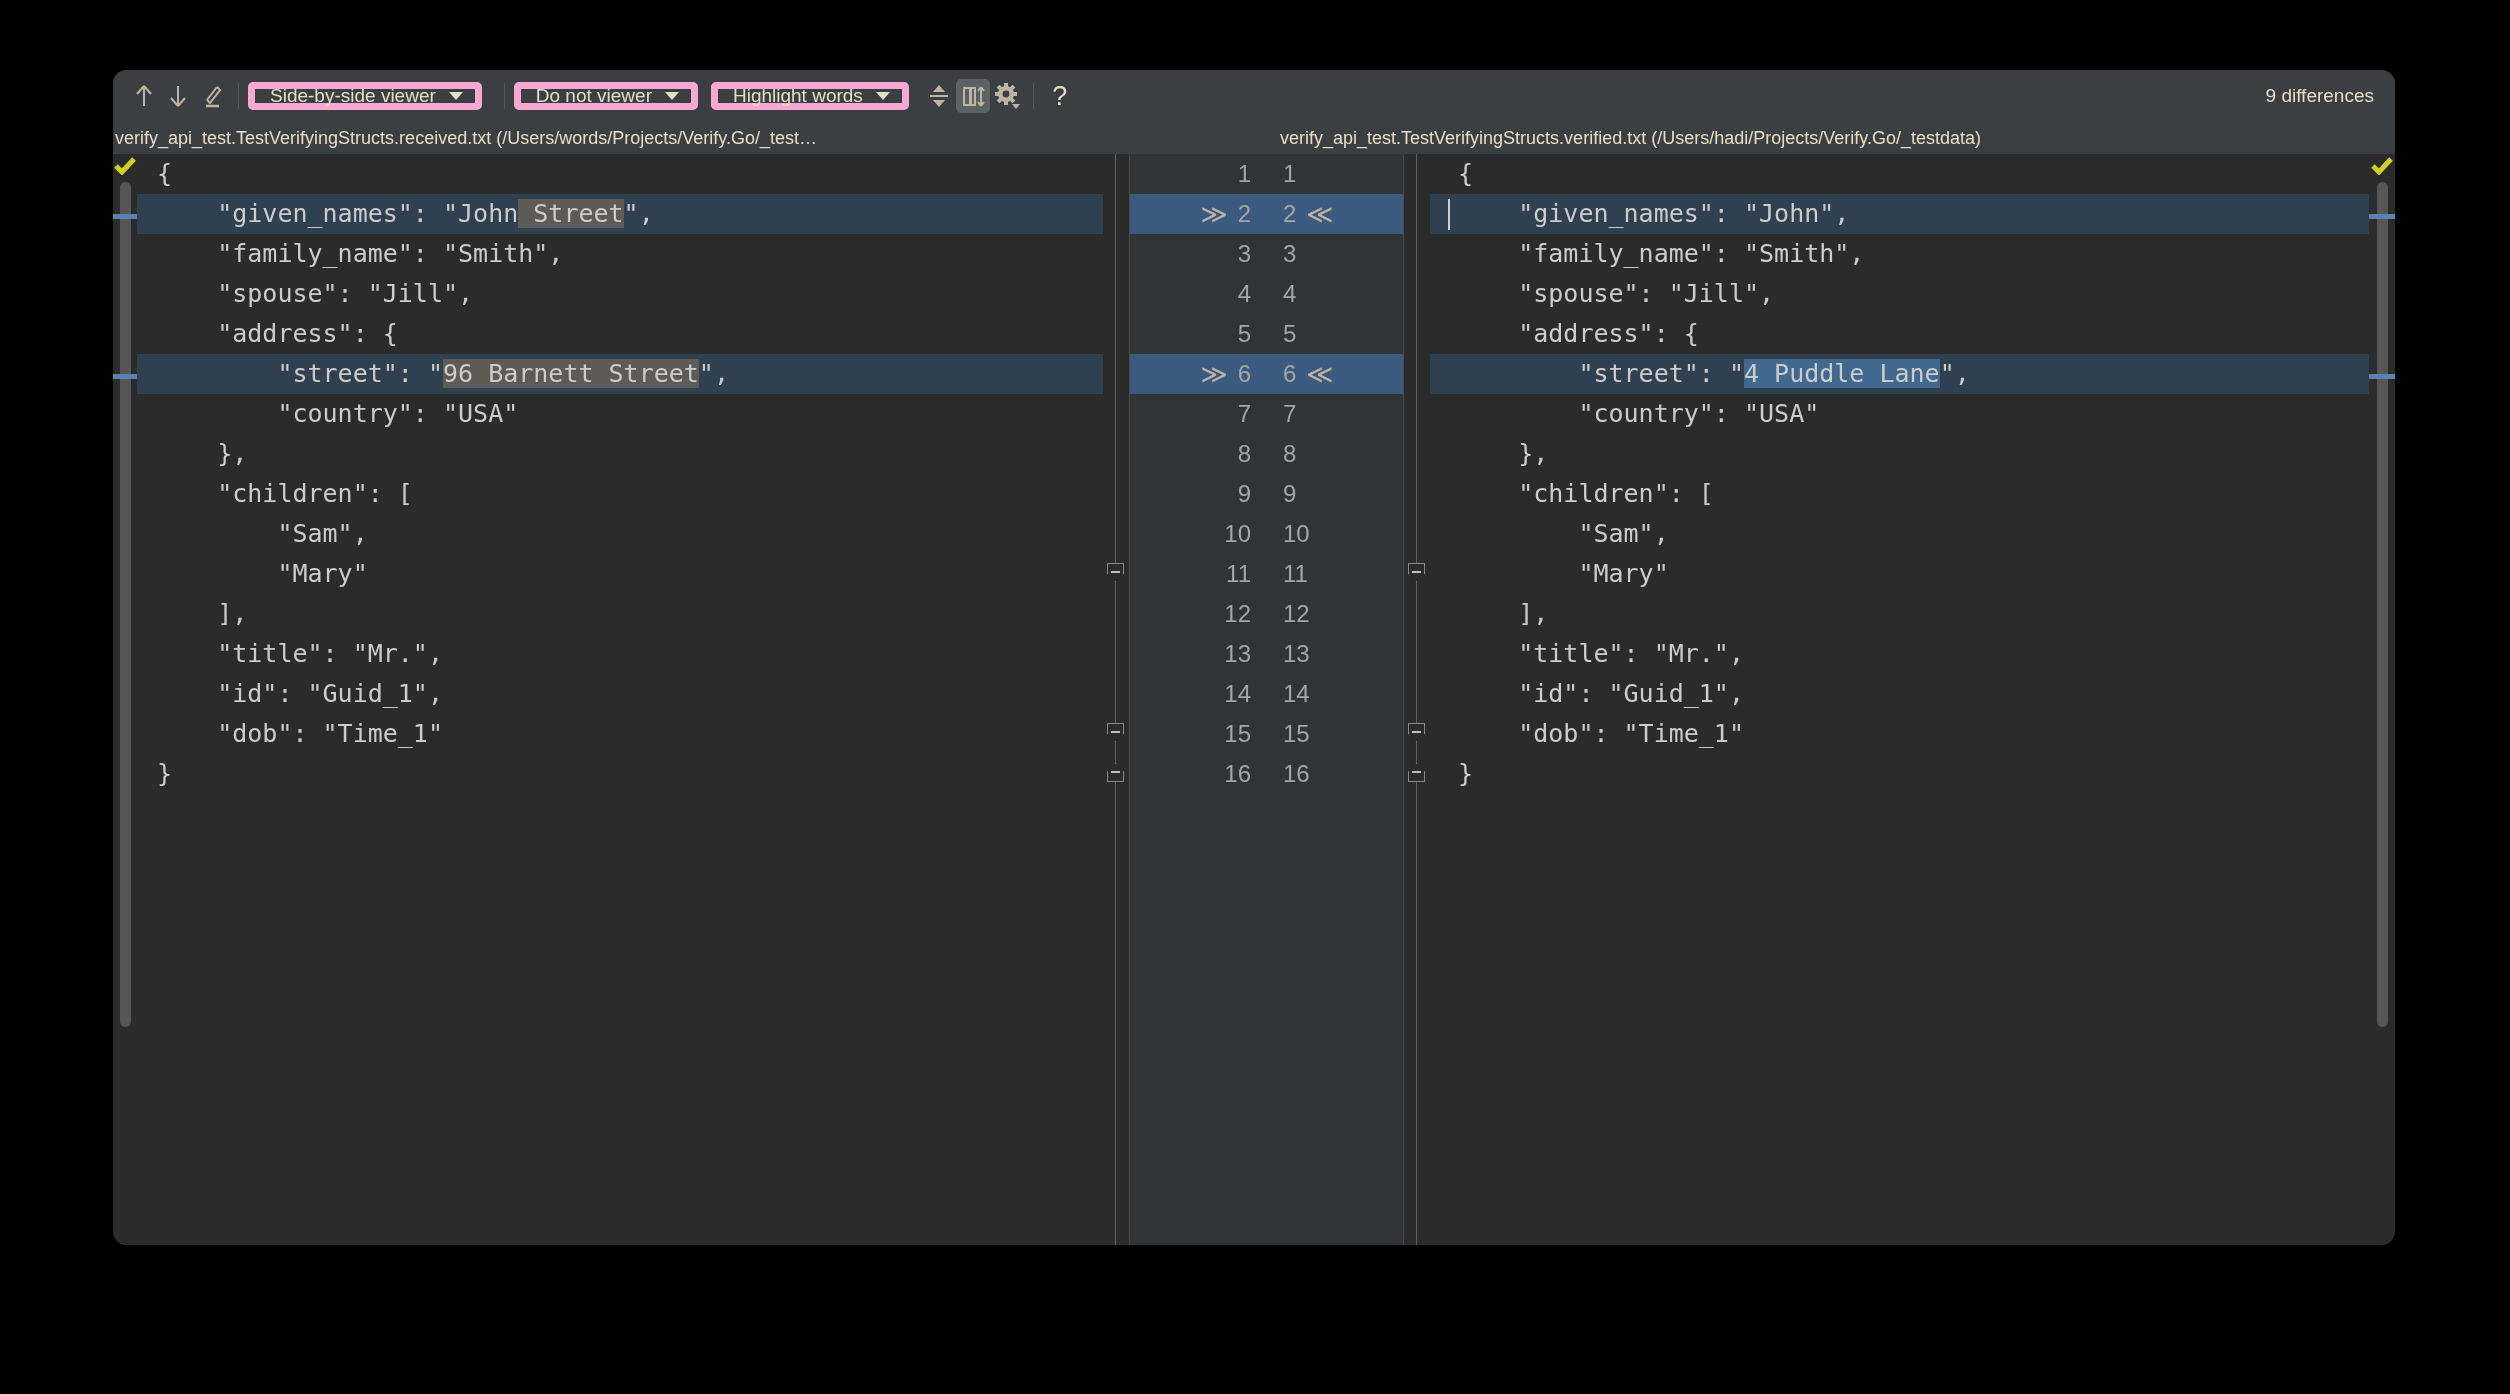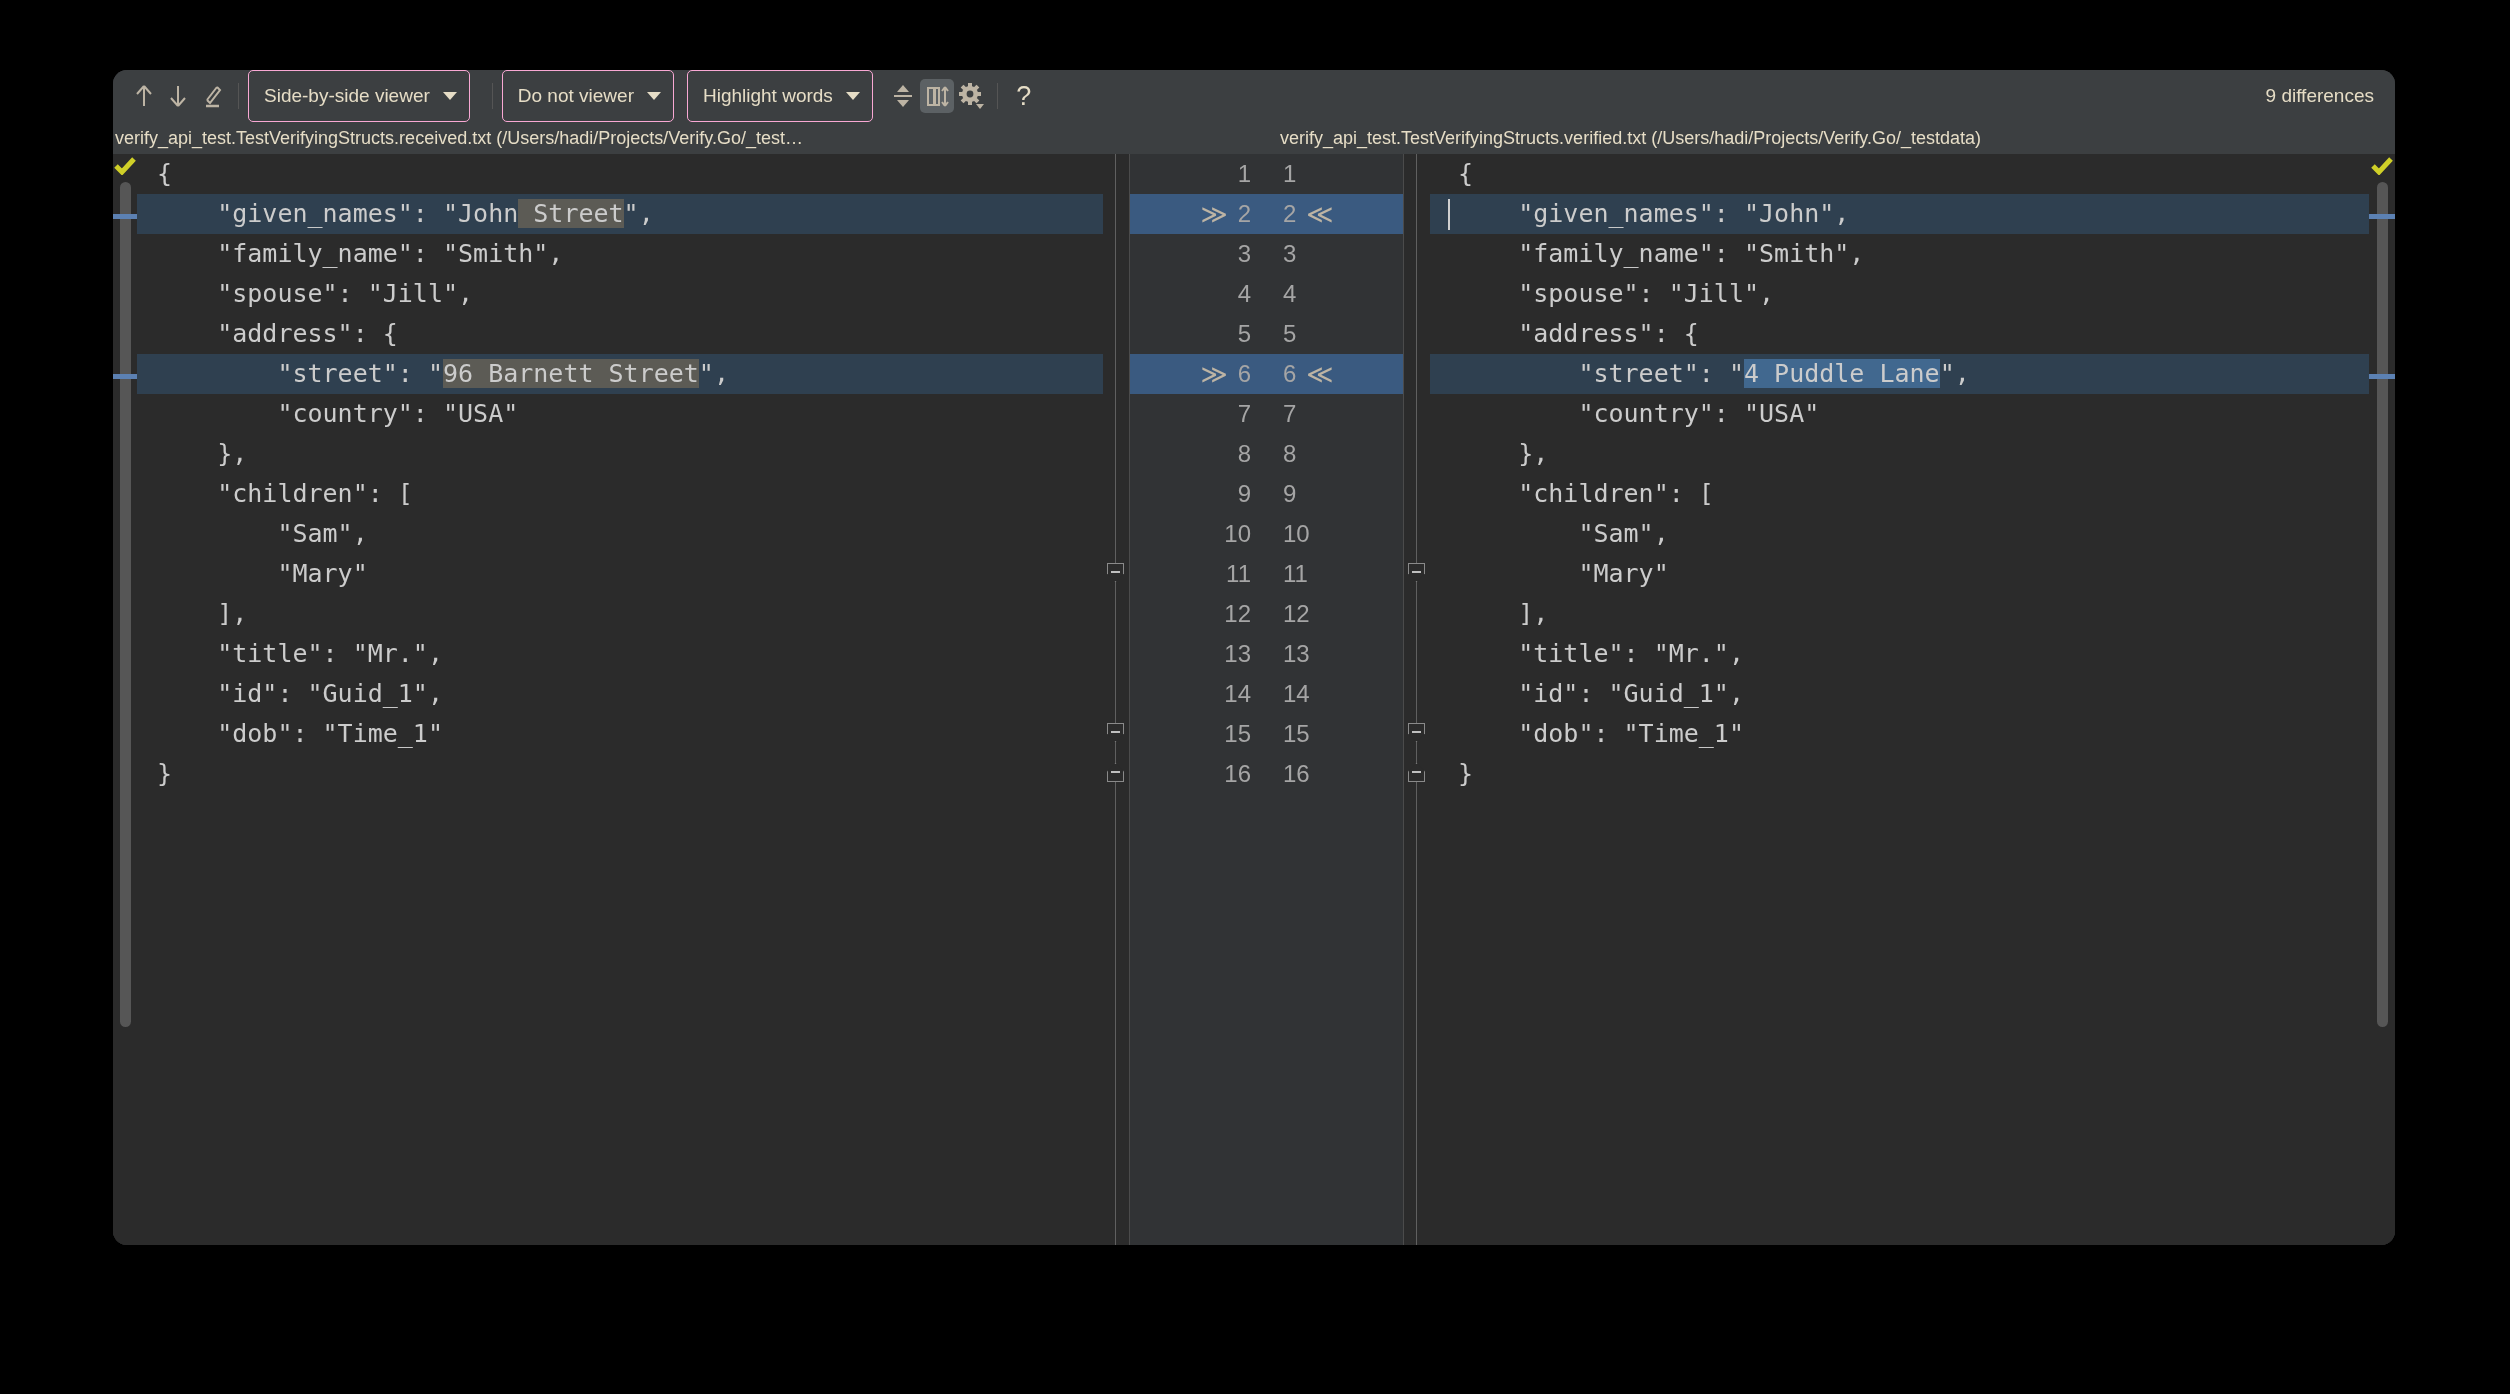--- a/index.html
+++ b/index.html
@@ -71,22 +71,22 @@
   }
   .tb-icon.active { background: #5c6164; }
   .tb-icon svg { display:block; }
   .tb-sep {
     width: 1px; height: 26px;
     background: #555555;
     margin: 0 9px;
     flex: 0 0 1px;
   }
   .tb-combo {
-    height: 52px;
-    border: 1px solid #f9a8d4;
+    height: 28px;
+    border: 7px solid #f9a8d4;
     border-radius: 5px;
     color: #e6ddc6;
     font-size: 19px;
     display: flex;
     align-items: center;
     gap: 13px;
     padding: 0 12px 0 15px;
     margin-right: 13px;
     white-space: nowrap;
     background: transparent;
@@ -327,21 +327,21 @@
     </div>
     <div class="tb-sep"></div>
     <div class="tb-icon">
       <span style="font-size:27px;color:#e6ddc6;">?</span>
     </div>
 
     <div id="diff-count">9 differences</div>
   </div>
 
   <div id="pathbar">
-    <div class="path-cell path-left">verify_api_test.TestVerifyingStructs.received.txt (/Users/hadi/Projects/Verify.Go/_test…</div>
+    <div class="path-cell path-left">verify_api_test.TestVerifyingStructs.received.txt (/Users/words/Projects/Verify.Go/_test…</div>
     <div class="path-cell path-mid"></div>
     <div class="path-cell path-right">verify_api_test.TestVerifyingStructs.verified.txt (/Users/hadi/Projects/Verify.Go/_testdata)</div>
   </div>
 
   <div id="body">
 
     <div class="edge-strip">
       <svg class="check" viewBox="0 0 22 18">
         <path d="M2 9 L8 15 L20 2" stroke="#cfcf28" stroke-width="5" fill="none"></path>
       </svg>

